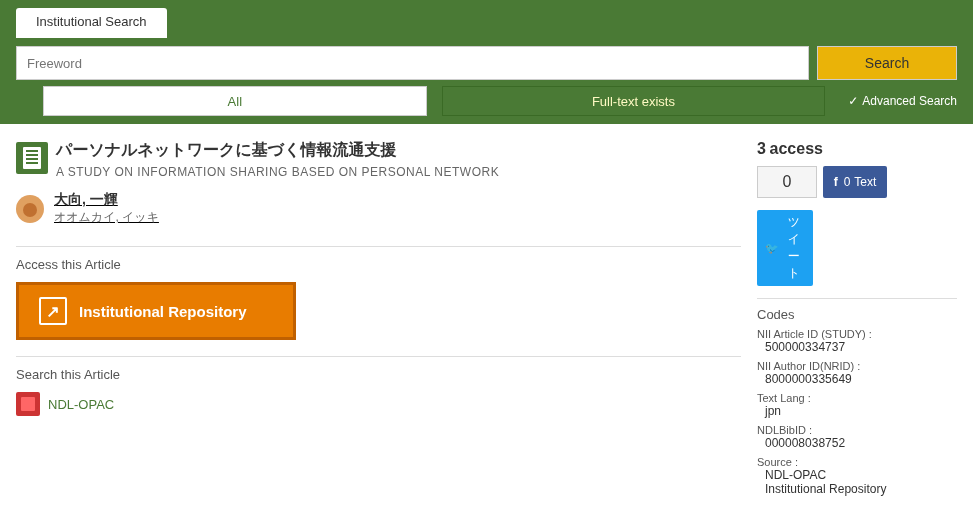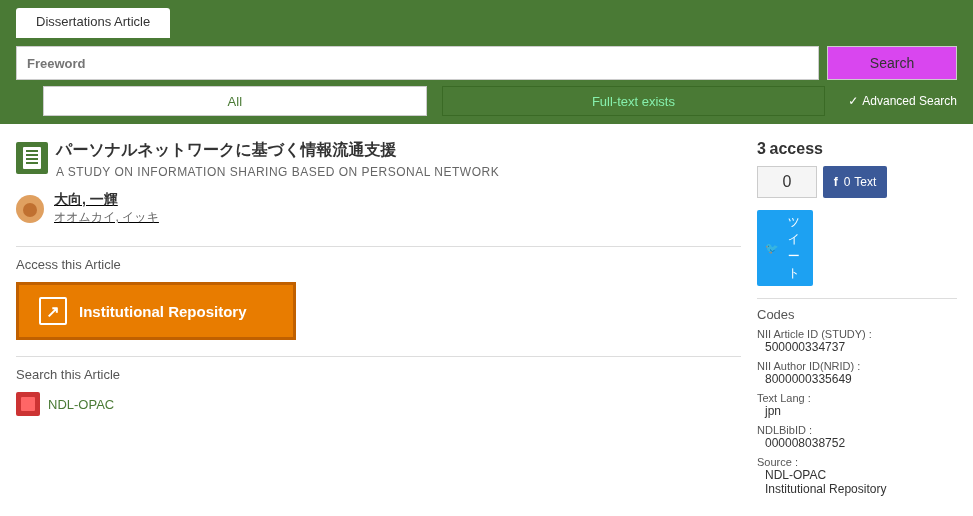--- a/index.html
+++ b/index.html
@@ -36,26 +36,25 @@
     }
     .search-input {
       flex: 1;
       height: 34px;
       padding: 4px 10px;
       font-size: 13px;
       border: 1px solid #ccc;
       background: #fff;
       color: #999;
       outline: none;
-      font-weight: bold;
     }
     .search-button {
-      width: 130px;
+      width: 140px;
       height: 34px;
-      background: #d946ef;
+      background: #eab308;
       border: 1px solid #ccc;
       font-size: 14px;
       color: #333;
       cursor: pointer;
     }
     .filter-row {
       display: flex;
       align-items: center;
       padding-bottom: 8px;
       gap: 15px;
@@ -67,21 +66,21 @@
       font-size: 13px;
       cursor: pointer;
       border: 1px solid #ccc;
     }
     .filter-btn.all {
       background: #fff;
       color: #4a7a35;
     }
     .filter-btn.fulltext {
       background: #4a7a35;
-      color: #86efac;
+      color: #fef9c3;
       border-color: #3a6a25;
     }
     .advanced-search-link {
       display: flex;
       align-items: center;
       color: #fff;
       font-size: 12px;
       cursor: pointer;
       white-space: nowrap;
       padding-left: 8px;
@@ -365,21 +364,21 @@
       display: flex;
       gap: 6px;
       margin-bottom: 12px;
     }
   </style>
 </head>
 <body>
 
 <div class="header">
   <div class="header-tabs">
-    <div class="tab-item active">Dissertations Article</div>
+    <div class="tab-item active">Institutional Search</div>
   </div>
   <div class="search-row">
     <input class="search-input" type="text" placeholder="Freeword" style="">
     <button class="search-button">Search</button>
   </div>
   <div class="filter-row">
     <button class="filter-btn all">All</button>
     <button class="filter-btn fulltext">Full-text exists</button>
     <a class="advanced-search-link">Advanced Search</a>
   </div>

